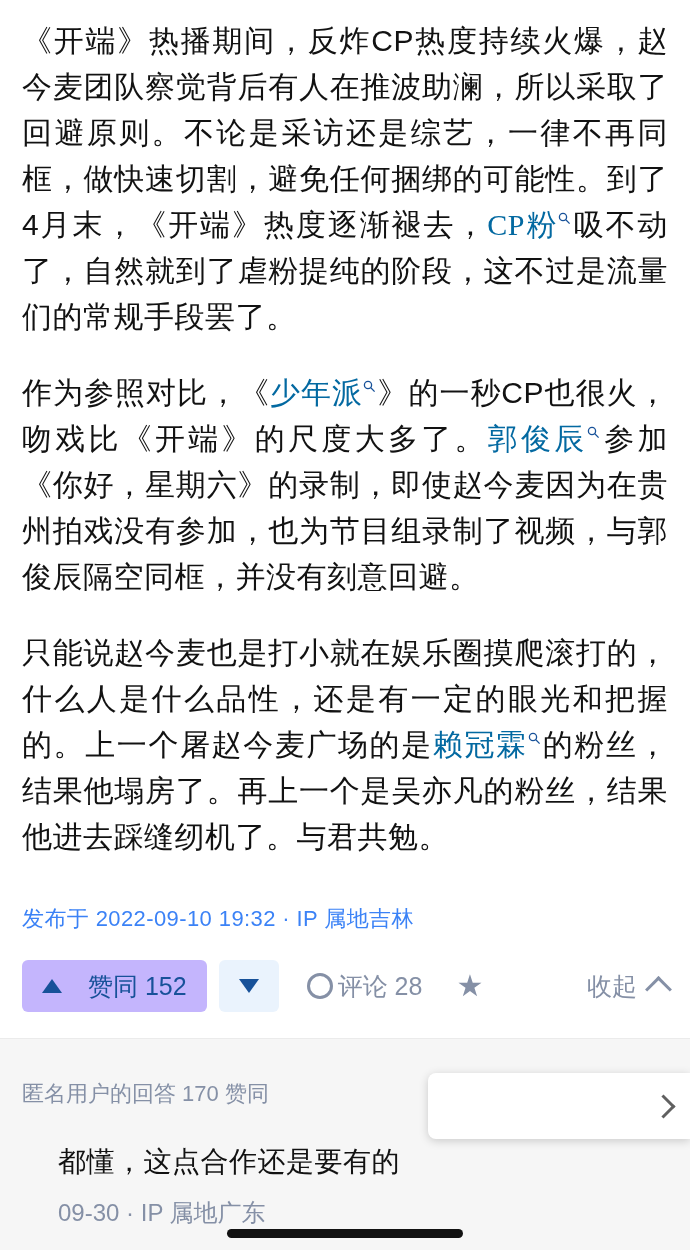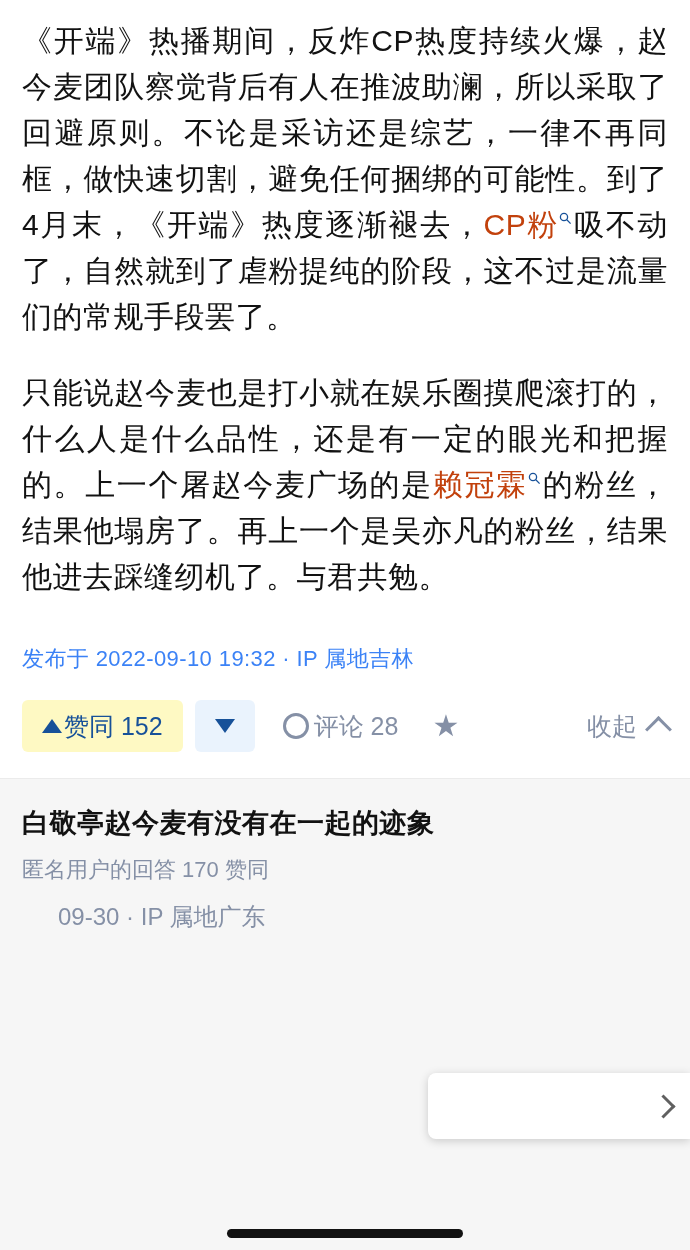--- a/index.html
+++ b/index.html
@@ -28,23 +28,24 @@
   .para {
     font-size: 30px;
     line-height: 46px;
     letter-spacing: 0.5px;
     margin: 0 0 30px 0;
     text-align: justify;
     color: #121212;
   }
   .para:last-child { margin-bottom: 8px; }
   .link {
-    color: #c2410c;
+    color: #0369a1;
     position: relative;
     white-space: nowrap;
+    font-family: Liberation Serif, serif;
   }
   .searchmark {
     display: inline-block;
     position: relative;
     top: -10px;
     width: 13px;
     height: 13px;
     margin: 0 1px 0 0;
   }
   .searchmark svg { display: block; }
@@ -62,29 +63,29 @@
     align-items: center;
     gap: 14px;
     position: relative;
   }
   .vote {
     display: flex;
     align-items: center;
     gap: 12px;
   }
   .vote-up {
-    background: #fef9c3;
+    background: #c4b5fd;
     color: #175199;
     border-radius: 6px;
     height: 52px;
     display: flex;
     align-items: center;
     padding: 0 20px;
     font-size: 25px;
-    gap: 2px;
+    gap: 26px;
   }
   .vote-down {
     background: #eaf3fd;
     color: #175199;
     border-radius: 6px;
     height: 52px;
     width: 60px;
     display: flex;
     align-items: center;
     justify-content: center;
@@ -212,20 +213,27 @@
 </head>
 <body>
 
 <div class="page">
 
   <div class="article">
     <p class="para" id="para1">《开端》热播期间，反炸CP热度持续火爆，赵今麦团队察觉背后有人在推波助澜，所以采取了回避原则。不论是采访还是综艺，一律不再同框，做快速切割，避免任何捆绑的可能性。到了4月末，《开端》热度逐渐褪去，<span class="link">CP粉<span class="searchmark"><svg viewBox="0 0 13 13" width="13" height="13">
               <circle cx="5" cy="5" r="3.6" fill="none" stroke="#175199" stroke-width="1.3"></circle>
               <line x1="7.8" y1="7.8" x2="11.6" y2="11.6" stroke="#175199" stroke-width="1.3"></line>
             </svg></span></span>吸不动了，自然就到了虐粉提纯的阶段，这不过是流量们的常规手段罢了。</p>
+    <p class="para" id="para2">作为参照对比，《<span class="link">少年派<span class="searchmark"><svg viewBox="0 0 13 13" width="13" height="13">
+              <circle cx="5" cy="5" r="3.6" fill="none" stroke="#175199" stroke-width="1.3"></circle>
+              <line x1="7.8" y1="7.8" x2="11.6" y2="11.6" stroke="#175199" stroke-width="1.3"></line>
+            </svg></span></span>》的一秒CP也很火，吻戏比《开端》的尺度大多了。<span class="link">郭俊辰<span class="searchmark"><svg viewBox="0 0 13 13" width="13" height="13">
+              <circle cx="5" cy="5" r="3.6" fill="none" stroke="#175199" stroke-width="1.3"></circle>
+              <line x1="7.8" y1="7.8" x2="11.6" y2="11.6" stroke="#175199" stroke-width="1.3"></line>
+            </svg></span></span>参加《你好，星期六》的录制，即使赵今麦因为在贵州拍戏没有参加，也为节目组录制了视频，与郭俊辰隔空同框，并没有刻意回避。</p>
     <p class="para" id="para3">只能说赵今麦也是打小就在娱乐圈摸爬滚打的，什么人是什么品性，还是有一定的眼光和把握的。上一个屠赵今麦广场的是<span class="link">赖冠霖<span class="searchmark"><svg viewBox="0 0 13 13" width="13" height="13">
               <circle cx="5" cy="5" r="3.6" fill="none" stroke="#175199" stroke-width="1.3"></circle>
               <line x1="7.8" y1="7.8" x2="11.6" y2="11.6" stroke="#175199" stroke-width="1.3"></line>
             </svg></span></span>的粉丝，结果他塌房了。再上一个是吴亦凡的粉丝，结果他进去踩缝纫机了。与君共勉。</p>
   </div>
 
   <div class="meta">发布于 2022-09-10 19:32 · IP 属地吉林</div>
 
   <div class="actionbar">
     <div class="vote">
@@ -247,22 +255,22 @@
 
     <div class="collapse">
       <span>收起</span>
       <span class="chev-up"></span>
     </div>
   </div>
 
   <div class="divider-gap"></div>
 
   <div class="next-card">
-    <div class="next-title">白敬亭赵今麦有没有在一起的迹象</div>
     <div class="next-sub">匿名用户的回答 170 赞同</div>
+    <div class="next-body">都懂，这点合作还是要有的</div>
     <div class="next-foot">09-30 · IP 属地广东</div>
   </div>
 
   <div class="save-toast">
     <span class="chev-right"></span>
   </div>
 
   <div class="home-indicator"></div>
 </div>
 

